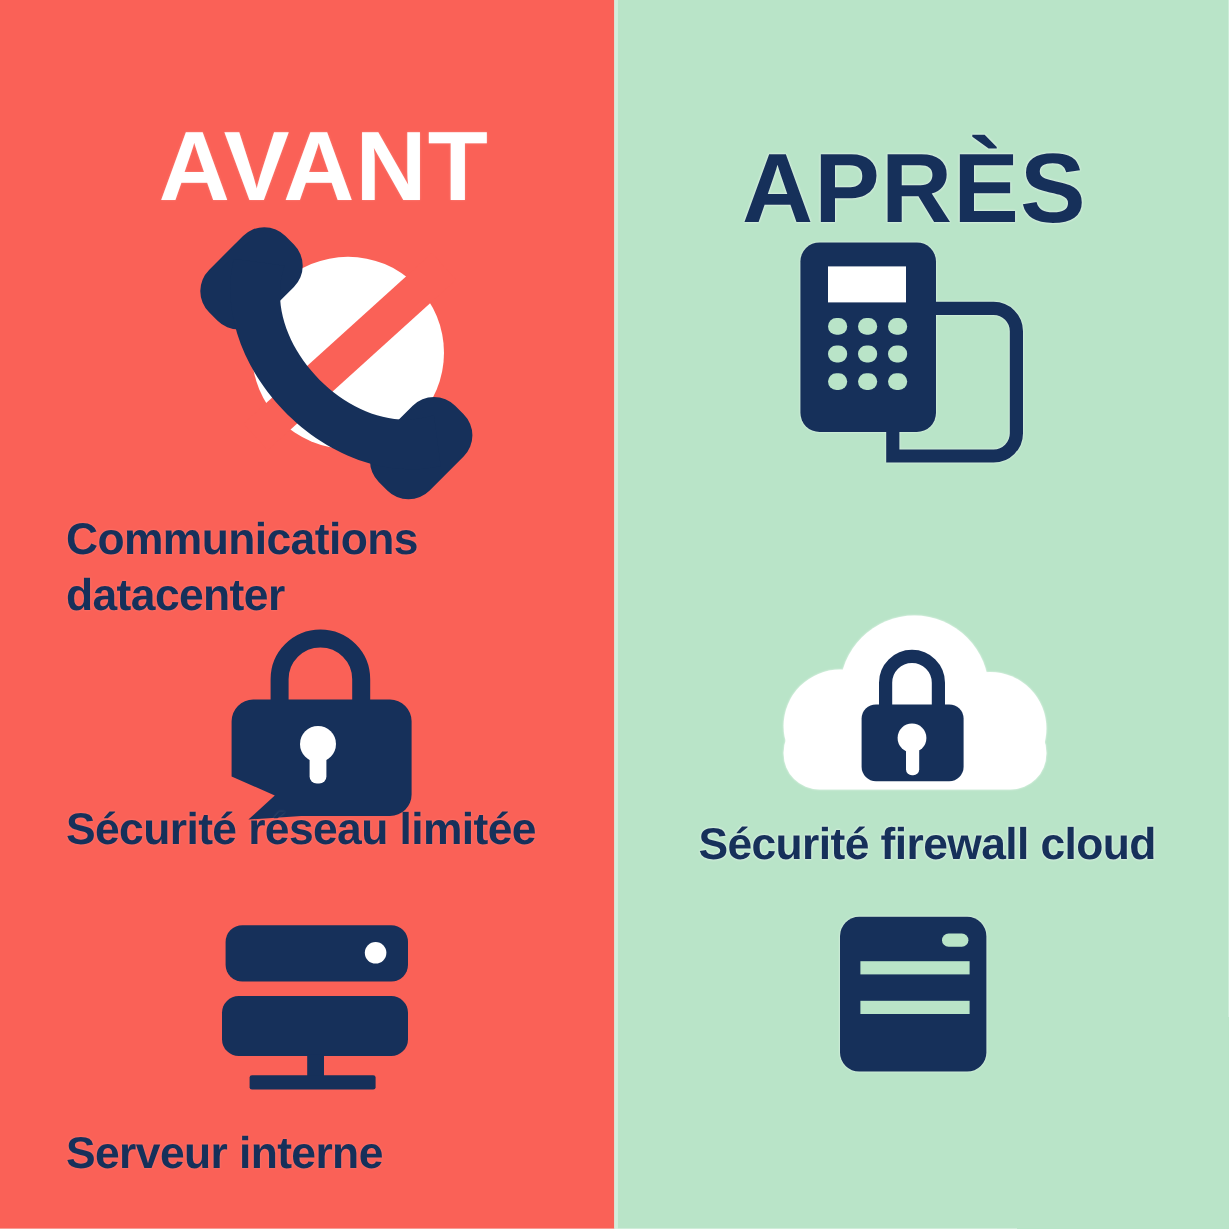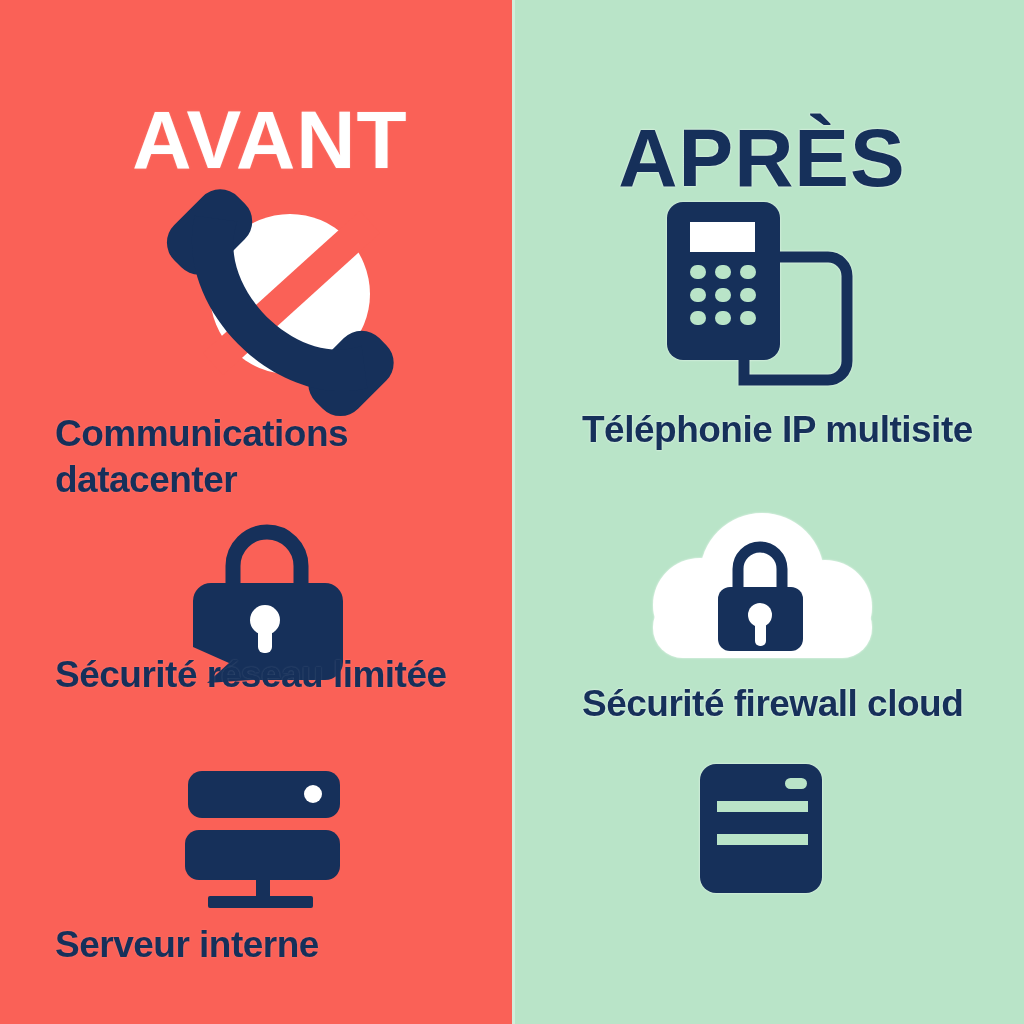--- a/index.html
+++ b/index.html
@@ -22,21 +22,21 @@
   }
   .title.avant{top:62px;left:0;color:var(--white);transform:translateX(14px);
     text-shadow:0 0 2px rgba(255,255,255,.25);margin-top:37px;}
   .title.apres{top:62px;left:0;color:var(--navy);transform:translateX(-6px);
     text-shadow:0 0 2px var(--halo),0 0 2px var(--halo);}
   .label{
     font-size:37px;line-height:46px;letter-spacing:-0.5px;
     color:var(--navy);font-weight:700;white-space:nowrap;
   }
   .panel.right .label{text-shadow:0 0 2px var(--halo),0 0 2px var(--halo);}
-  .panel.left .label{text-shadow:0 0 2px rgba(255,255,255,.2);}
+  .panel.left .label{text-shadow:0 0 2px rgba(255,255,255,.2);margin-top:16px;}
   svg.icon{display:block;overflow:visible;}
   .panel.right svg.icon{filter:drop-shadow(0 0 1px rgba(255,255,255,.7));}
 </style>
 </head>
 <body>
 
 <div class="canvas">
 
   <section class="panel left">
 
@@ -96,23 +96,20 @@
           <rect x="80" y="70" width="16" height="14" rx="7"></rect>
         <rect x="30" y="93" width="16" height="14" rx="7"></rect>
           <rect x="55" y="93" width="16" height="14" rx="7"></rect>
           <rect x="80" y="93" width="16" height="14" rx="7"></rect>
         <rect x="30" y="116" width="16" height="14" rx="7"></rect>
           <rect x="55" y="116" width="16" height="14" rx="7"></rect>
           <rect x="80" y="116" width="16" height="14" rx="7"></rect>
       </g>
     </svg>
 
-    <div class="abs label" style="left:70px;top:407px;">
-      <div>Téléphonie IP multisite</div>
-    </div>
 
     <svg class="abs icon" style="left:133px;top:505px;" width="235" height="160" viewBox="0 0 235 160">
       <g fill="var(--white)">
         <circle cx="117" cy="70" r="62"></circle>
         <circle cx="55" cy="100" r="47"></circle>
         <circle cx="180" cy="102" r="47"></circle>
         <rect x="8" y="92" width="219" height="61" rx="30"></rect>
       </g>
       <path d="M 93,84 V 64 A 22,22 0 0 1 137,64 V 84" fill="none" stroke="var(--navy)" stroke-width="11"></path>
       <rect x="73" y="82" width="85" height="64" rx="12" fill="var(--navy)"></rect>

